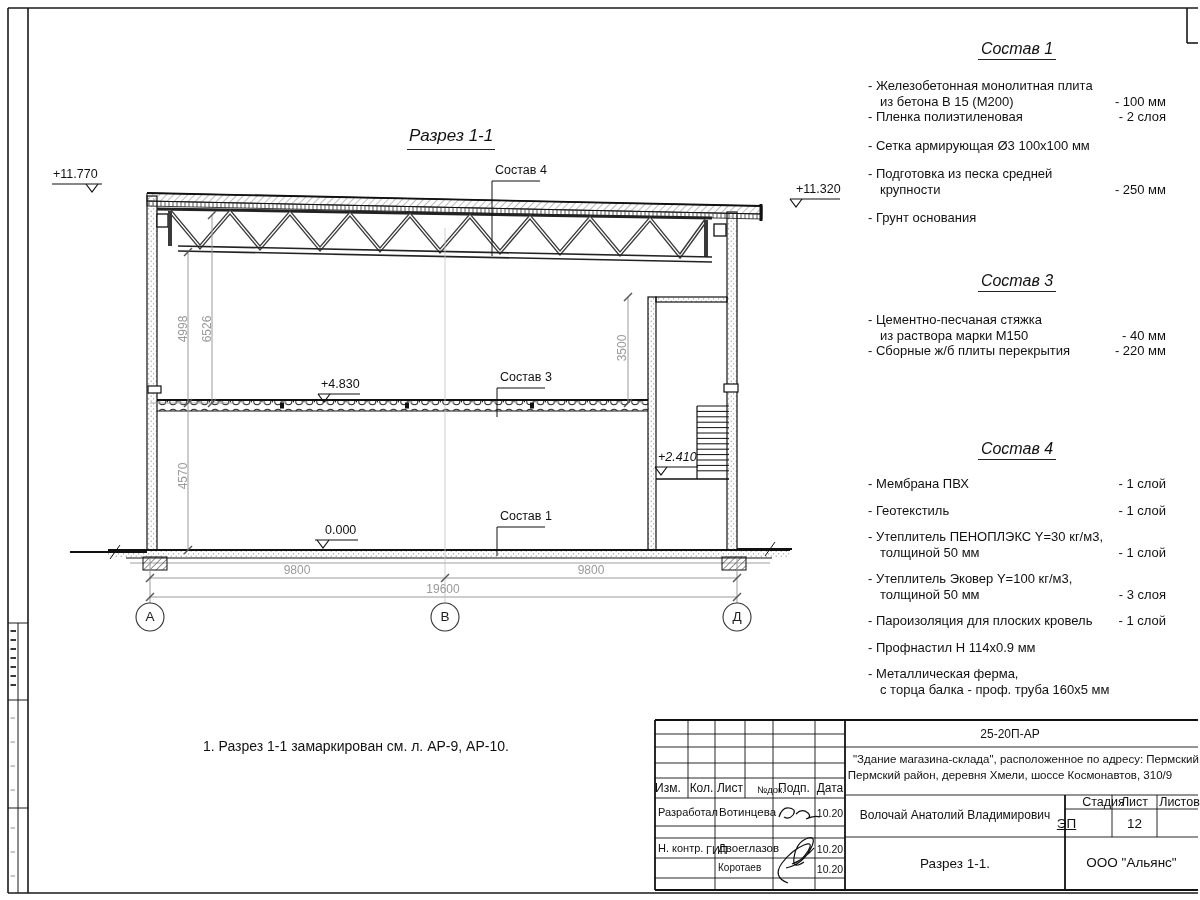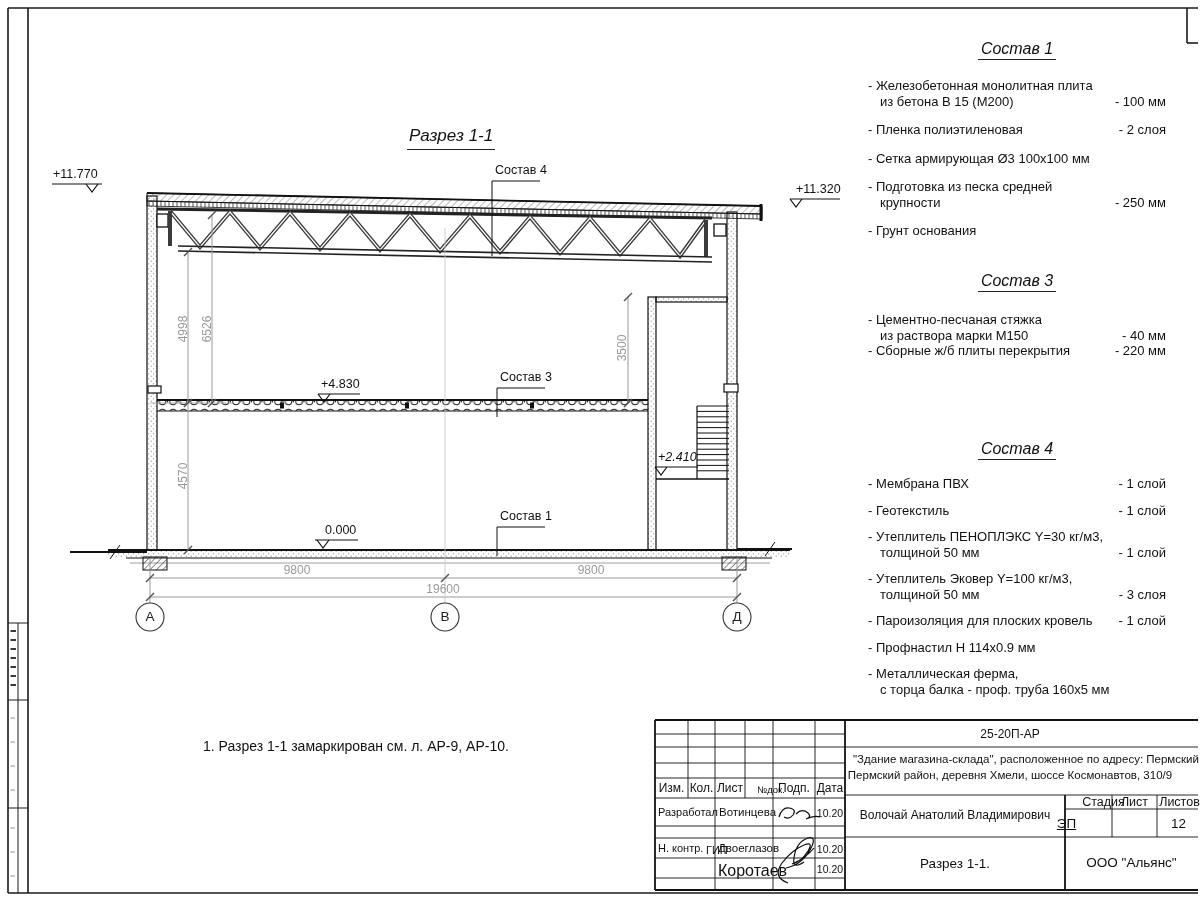--- a/index.html
+++ b/index.html
@@ -271,21 +271,21 @@
   <div class="dimg" style="left:403px;top:582px;">19600</div>
 
   <div class="axis" style="left:136px;top:609px;">А</div>
   <div class="axis" style="left:431px;top:609px;">В</div>
   <div class="axis" style="left:723px;top:609px;">Д</div>
 
   <div class="t" id="note" style="left:203px;top:738px;">1. Разрез 1-1 замаркирован см. л. АР-9, АР-10.</div>
 
   <div class="panel-sec" style="top:40px;">
     <div class="sec-h"><span>Состав 1</span></div>
-    <div class="item" style="margin-bottom:13px;">
+    <div class="item" style="">
         <span class="nm">- Железобетонная  монолитная плита
 из бетона В 15 (М200)</span>
         <span class="val">- 100 мм</span>
       </div>
     <div class="item" style="margin-bottom:13px;">
         <span class="nm">- Пленка полиэтиленовая</span>
         <span class="val">-  2 слоя</span>
       </div>
     <div class="item" style="margin-bottom:13px;">
         <span class="nm">- Сетка армирующая Ø3 100х100 мм</span>
@@ -347,41 +347,41 @@
         <span class="nm">- Металлическая ферма,
 с торца балка - проф. труба 160х5 мм</span>
         <span class="val"></span>
       </div>
   </div>
 
   <div class="tbc" style="left:845px;top:727px;width:330px;font-size:12px;">25-20П-АР</div>
   <div class="t tb" style="left:853px;top:753px;">"Здание магазина-склада", расположенное по адресу: Пермский край,</div>
   <div class="tbc tb" style="left:845px;top:769px;width:330px;">Пермский район, деревня Хмели, шоссе Космонавтов, 310/9</div>
 
-  <div class="tbc" style="left:655px;top:781px;width:33px;font-size:12px;">Изм.</div>
+  <div class="tbc" style="left:655px;top:781px;width:16px;font-size:12px;">Изм.</div>
   <div class="tbc" style="left:688px;top:781px;width:27px;font-size:12px;">Кол.</div>
   <div class="tbc" style="left:715px;top:781px;width:30px;font-size:12px;">Лист</div>
   <div class="tbc" style="left:745px;top:784px;width:52px;font-size:9.5px;">№док.</div>
   <div class="tbc" style="left:773px;top:781px;width:42px;font-size:12px;">Подп.</div>
   <div class="tbc" style="left:815px;top:781px;width:30px;font-size:12px;">Дата</div>
 
   <div class="t" style="left:658px;top:806px;font-size:11px;">Разработал</div>
   <div class="t" style="left:719px;top:806px;font-size:11.5px;text-align:right;">Вотинцева</div>
   <div class="tbc" style="left:815px;top:807px;width:30px;font-size:10.5px;">10.20</div>
   <div class="t" style="left:658px;top:842px;font-size:11px;">Н. контр.</div>
   <div class="t" style="left:718px;top:842px;font-size:11.5px;">Двоеглазов</div>
   <div class="tbc" style="left:815px;top:843px;width:30px;font-size:10.5px;">10.20</div>
   <div class="t" style="left:658px;top:844px;font-size:11px;margin-left:48px;">ГИП</div>
-  <div class="t" style="left:718px;top:862px;font-size:16px;">Коротаев</div>
+  <div class="t" style="left:718px;top:862px;font-size:10px;">Коротаев</div>
   <div class="tbc" style="left:815px;top:863px;width:30px;font-size:10.5px;">10.20</div>
 
   <div class="tbc" style="left:845px;top:808px;width:220px;font-size:12px;">Волочай Анатолий Владимирович</div>
 
   <div class="tbc" style="left:1065px;top:795px;width:47px;font-size:12.5px;padding-left:15px;">Стадия</div>
   <div class="tbc" style="left:1112px;top:795px;width:45px;font-size:12.5px;">Лист</div>
   <div class="tbc" style="left:1157px;top:795px;width:45px;font-size:12.5px;">Листов</div>
   <div class="tbc" style="left:1043px;top:816px;width:47px;font-size:13.5px;text-decoration:underline;">ЭП</div>
-  <div class="tbc" style="left:1112px;top:816px;width:45px;font-size:13.5px;padding-left:44px;">12</div>
+  <div class="tbc" style="left:1112px;top:816px;width:45px;font-size:13.5px;">12</div>
 
   <div class="tbc" style="left:845px;top:856px;width:220px;font-size:13.5px;">Разрез 1-1.</div>
   <div class="tbc" style="left:1065px;top:855px;width:133px;font-size:13.5px;">ООО "Альянс"</div>
 
 </div>
 
 </body></html>

